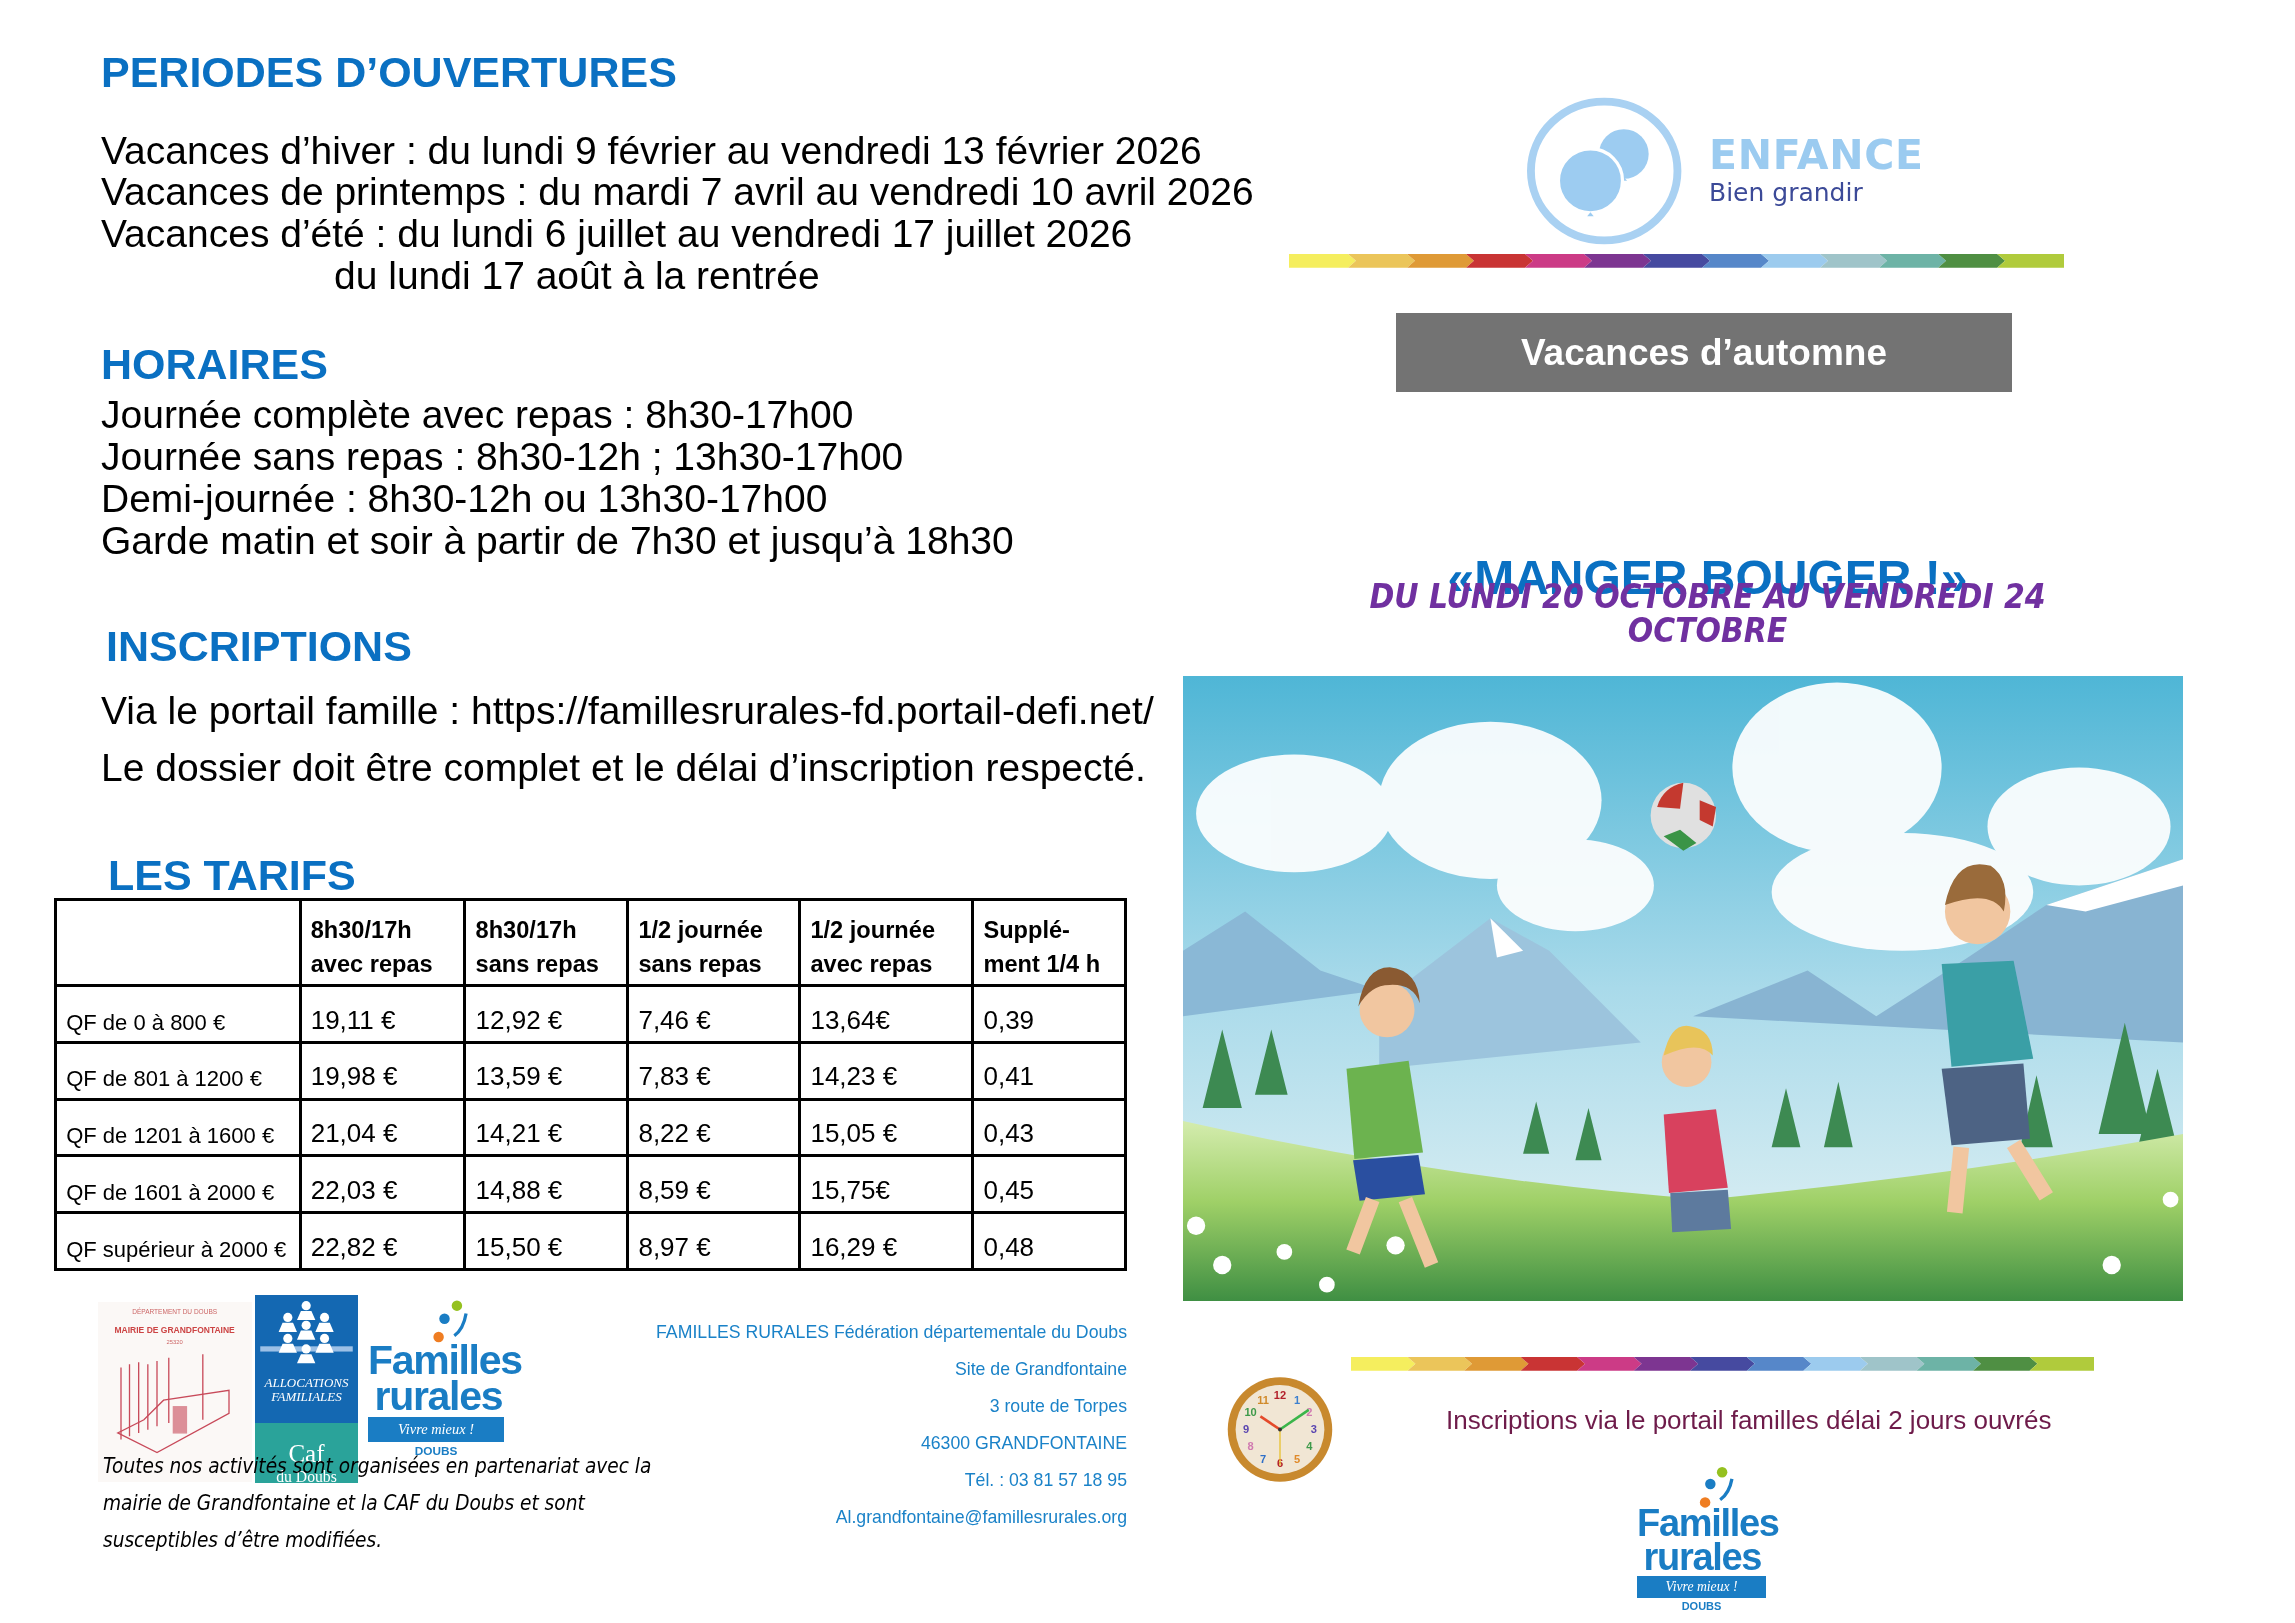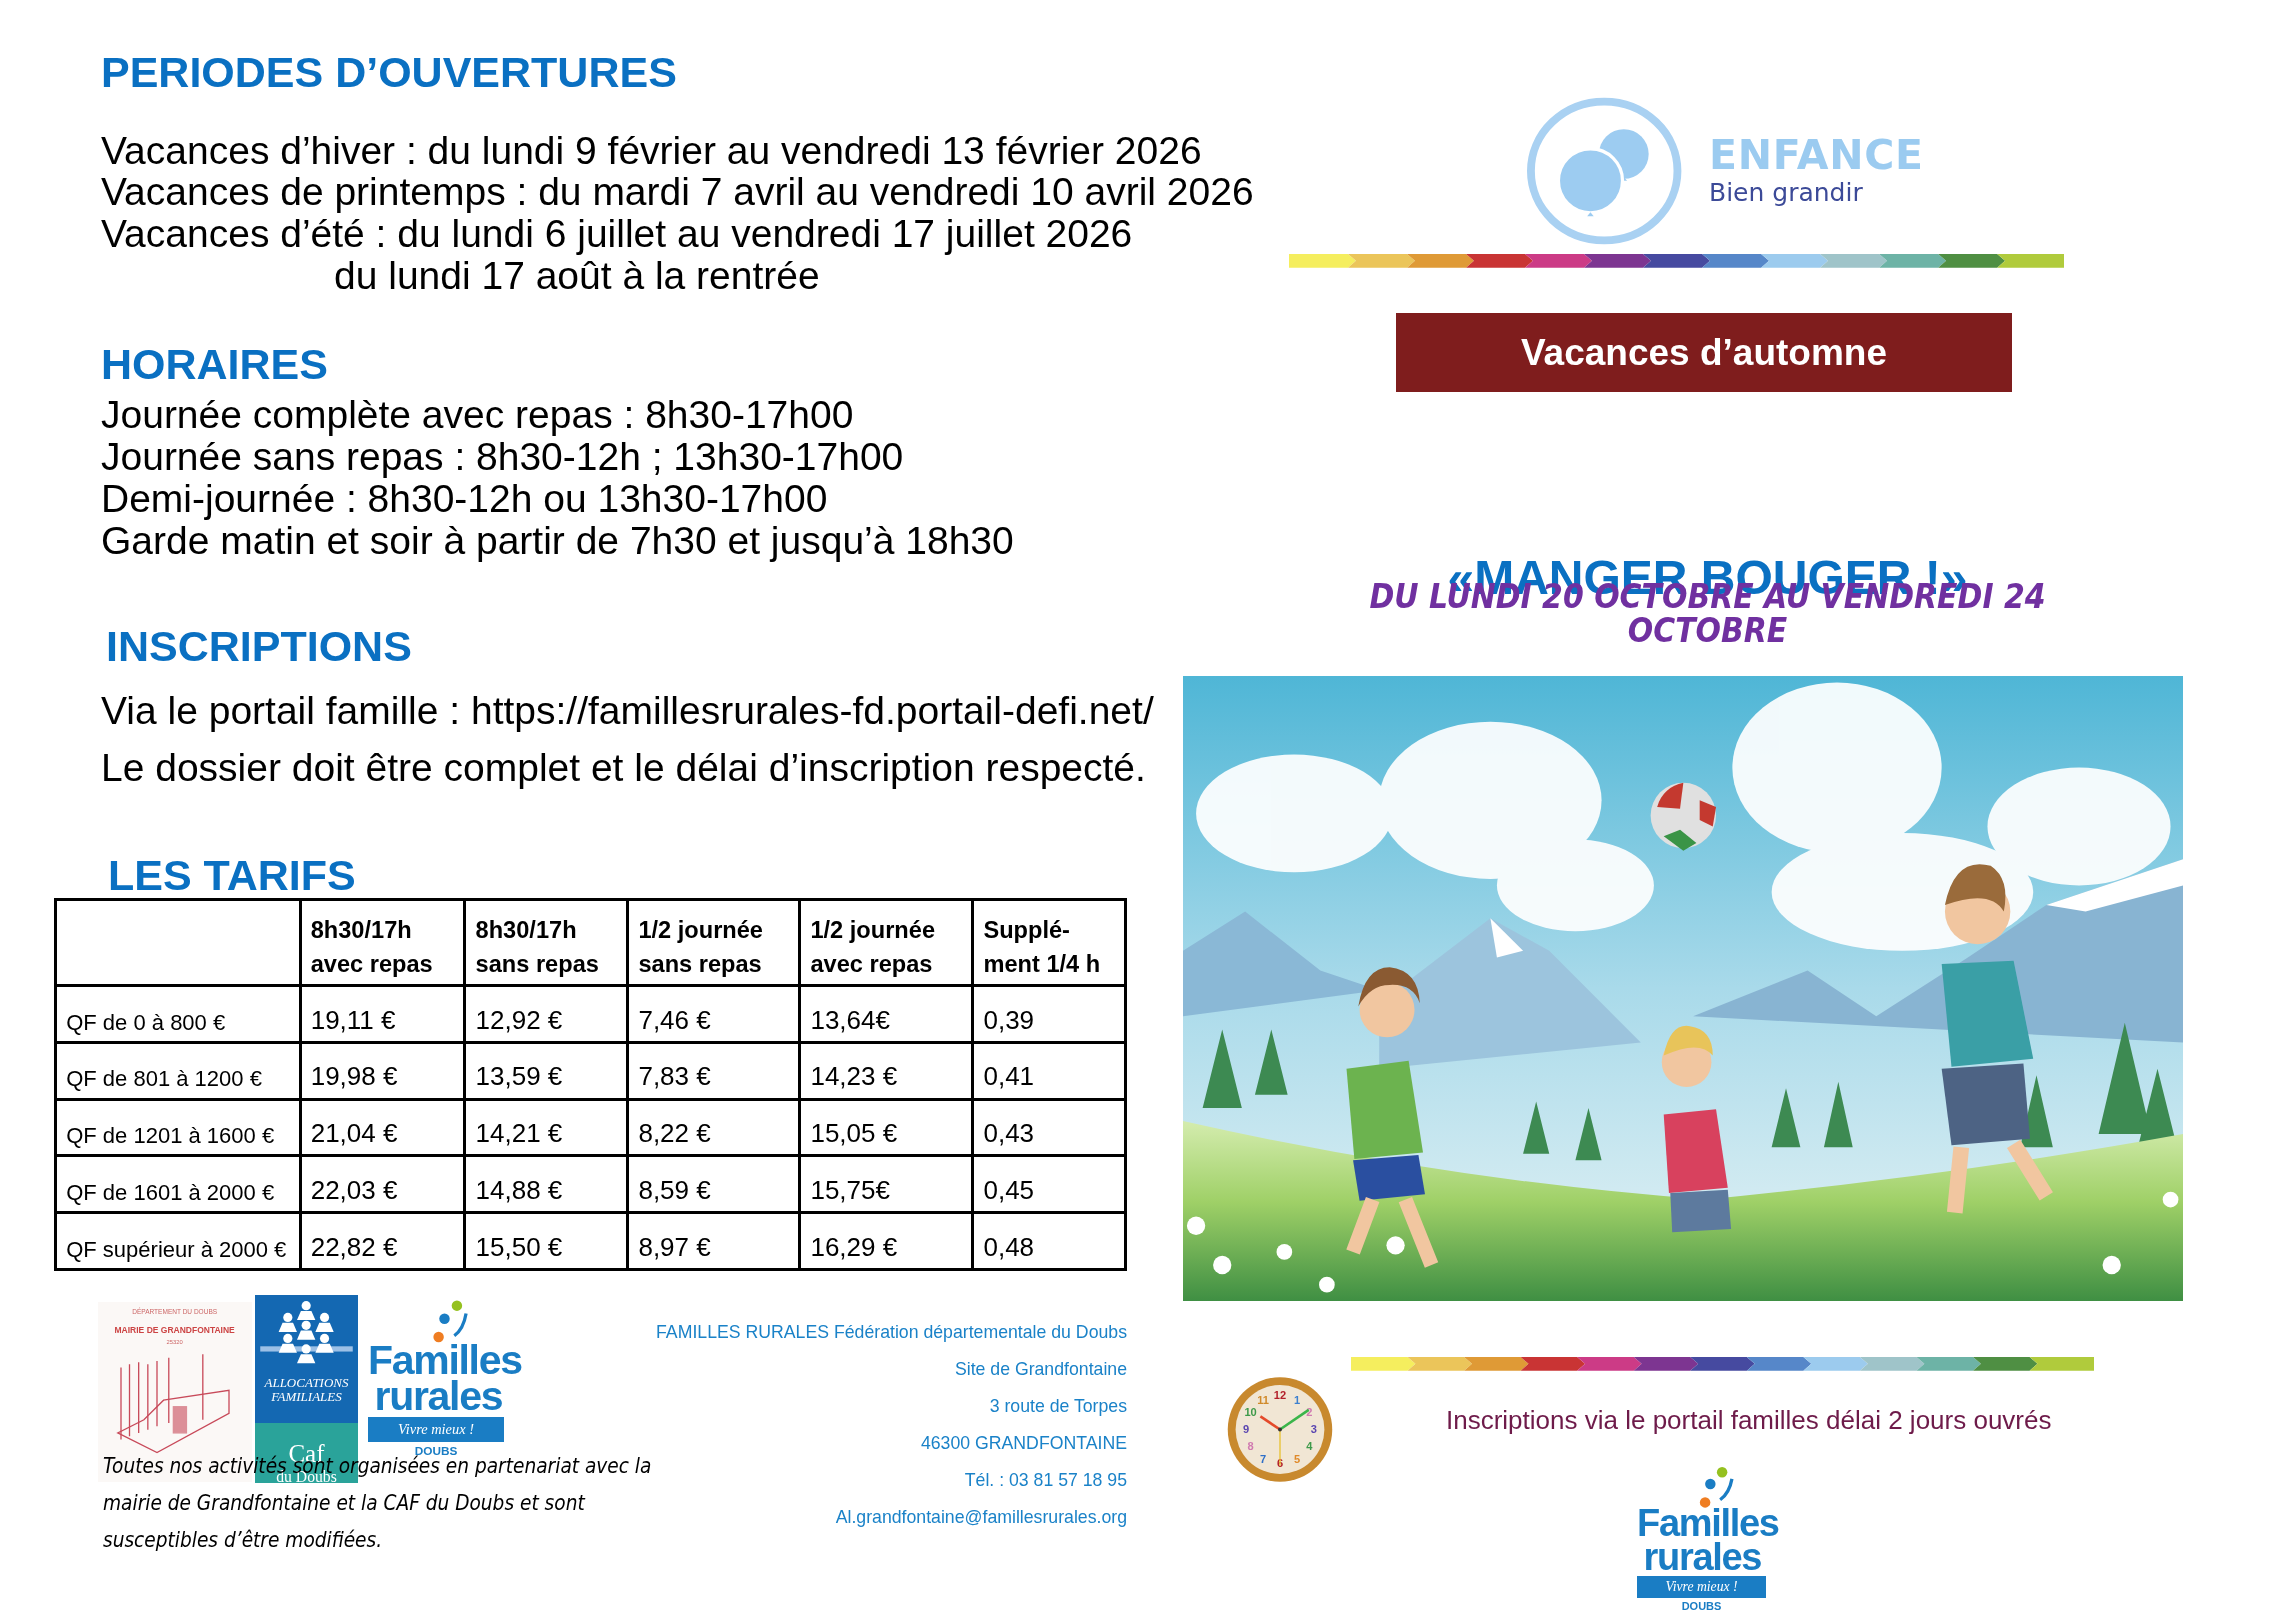--- a/index.html
+++ b/index.html
@@ -27,21 +27,21 @@
   table.tarifs td.qf { font-size: 22px; }
 
   
   .stripe { position: absolute; height: 13.7px; display: flex; }
   .stripe .seg { flex: 1; height: 100%; position: relative;
     clip-path: polygon(0 0, calc(100% - 7.9px) 0, 100% 50%, calc(100% - 7.9px) 100%, 0 100%, 7.9px 50%); margin-right: -7.9px; }
   .stripe .seg:first-child { clip-path: polygon(0 0, calc(100% - 7.9px) 0, 100% 50%, calc(100% - 7.9px) 100%, 0 100%); }
   .stripe .seg:last-child { margin-right: 0; clip-path: polygon(0 0, 100% 0, 100% 100%, 0 100%, 7.9px 50%); }
 
   .teal-banner { position: absolute; left: 1396px; top: 313px; width: 616px; height: 79px;
-    background: #7f1d1d; color: #fff; font-weight: bold; font-size: 37px;
+    background: #737373; color: #fff; font-weight: bold; font-size: 37px;
     display: flex; align-items: center; justify-content: center; }
 
   .title-main { position: absolute; left: 1230px; width: 955px; top: 517px; text-align: center;
     color: #0a70c2; font-weight: bold; font-size: 48px; line-height: 1; margin-top: 37px; }
   .title-dates { position: absolute; left: 1230px; width: 955px; top: 579px; text-align: center;
     color: #7030a0; font-weight: bold; font-style: italic; font-size: 34px; line-height: 1;
     font-family: "DejaVu Sans", sans-serif; transform: scaleX(0.88); }
 
   .illustration { position: absolute; left: 1183px; top: 676px; width: 1000px; height: 625px; overflow: hidden; }
 

